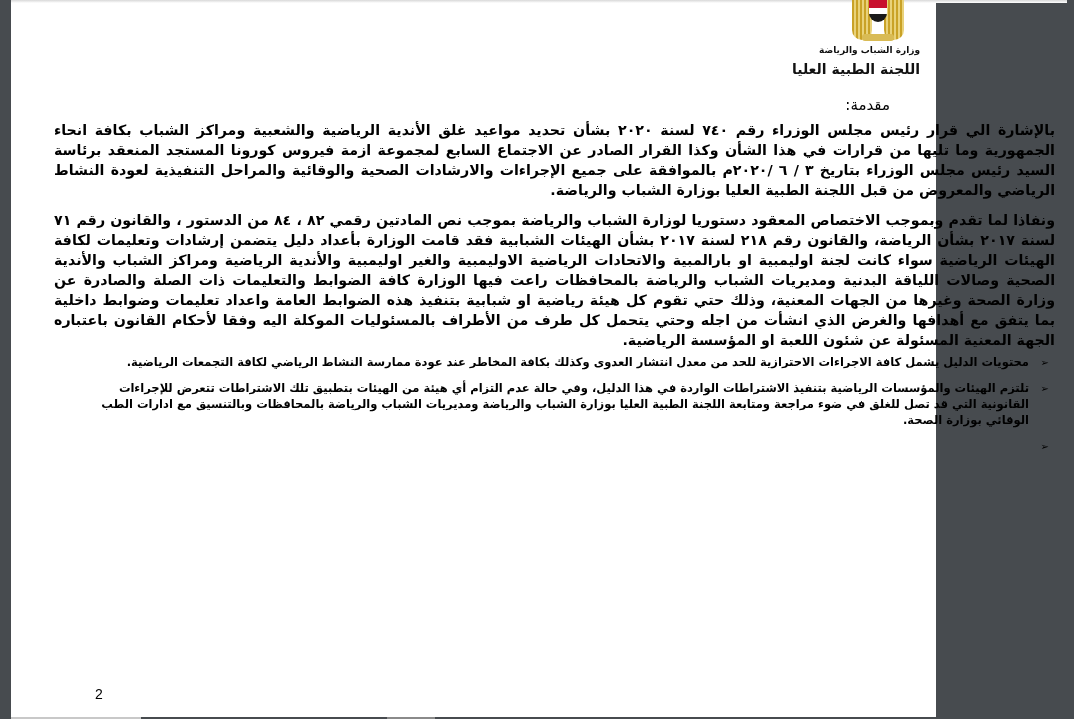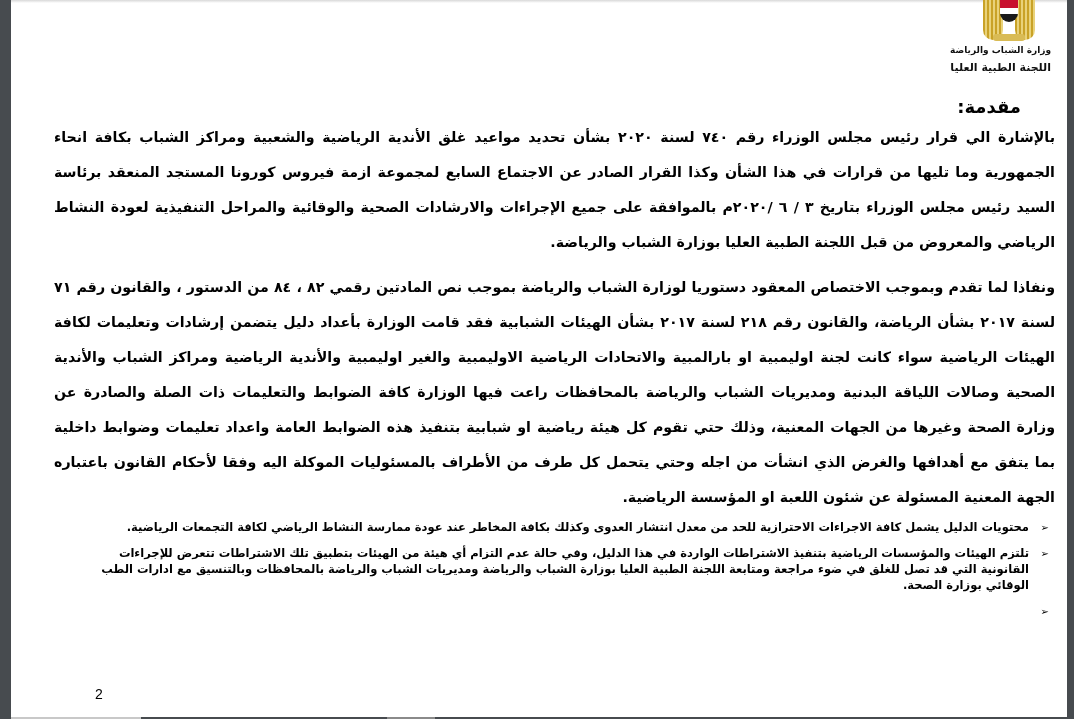--- a/index.html
+++ b/index.html
@@ -1,32 +1,32 @@
 <!DOCTYPE html>
 <html><head>
 <meta charset="utf-8">
 <style>
   html, body { margin:0; padding:0; }
   body { width:1074px; height:719px; background:#474b4f; position:relative; overflow:hidden; font-family:"DejaVu Sans", sans-serif; }
-  .page { position:absolute; left:11px; top:0; width:1056px; height:717px; background:#ffffff; }
+  .page { position:absolute; left:11px; top:0; width:925px; height:717px; background:#ffffff; }
   .topshadow { position:absolute; left:0; top:0; width:1056px; height:3px; background:linear-gradient(#d8d8d8,#ffffff); }
   .bottombar { position:absolute; left:0; bottom:0; height:2px; width:1074px; background:#474b4f; }
   .bottombar .seg { position:absolute; top:0; height:2px; background:#c8c8c8; }
   .logo { position:absolute; right:16px; top:0; width:84px; text-align:center; direction:rtl; }
   .emblem { width:52px; height:42px; margin:0 auto; position:relative; }
   .emblem .wing { position:absolute; top:0; width:20px; height:40px; background:repeating-linear-gradient(90deg,#c9a227 0 2px,#e9d27a 2px 4px); border-radius:0 0 10px 10px; }
   .emblem .wl { left:0; } .emblem .wr { right:0; }
   .emblem .shield { position:absolute; left:17px; top:0; width:18px; height:22px; border-radius:0 0 9px 9px; overflow:hidden; }
   .emblem .shield .r { height:8px; background:#c8102e; } .emblem .shield .w { height:6px; background:#fff; } .emblem .shield .b { height:8px; background:#1a1a1a; }
   .emblem .base { position:absolute; left:10px; top:34px; width:32px; height:7px; background:#d9bb55; border-radius:3px; }
   .logo .l1 { font-size:9px; font-weight:bold; color:#111; margin-top:3px; white-space:nowrap; }
-  .logo .l2 { font-size:11px; font-weight:bold; color:#111; margin-top:6px; white-space:nowrap; }
+  .logo .l2 { font-size:14px; font-weight:bold; color:#111; margin-top:6px; white-space:nowrap; }
   .content { position:absolute; left:43px; top:120px; width:1001px; direction:rtl; font-family:"DejaVu Sans", sans-serif; color:#000; }
-  .intro { position:absolute; right:46px; top:96px; font-size:18px; font-weight:bold; direction:rtl; }
-  .para { font-size:14.2px; font-weight:bold; line-height:35px; text-align:justify; text-align-last:right; margin:0; }
+  .intro { position:absolute; right:46px; top:96px; font-size:15px; font-weight:normal; direction:rtl; }
+  .para { font-size:14.2px; font-weight:bold; line-height:20px; text-align:justify; text-align-last:right; margin:0; }
   .p2 { margin-top:10px; }
   ul.bullets { list-style:none; margin:4px 0 0 0; padding:0; }
   ul.bullets li { position:relative; padding-right:26px; font-size:11.5px; font-weight:bold; line-height:16px; margin-bottom:10px; padding-left:24px; }
   ul.bullets li .arrow { position:absolute; right:6px; top:1px; font-size:10px; font-weight:normal; }
   .pagenum { position:absolute; left:95px; top:686px; font-size:14px; font-family:"Liberation Sans", sans-serif; color:#000; }
 </style>
 </head>
 <body>
 
 <div class="page">

